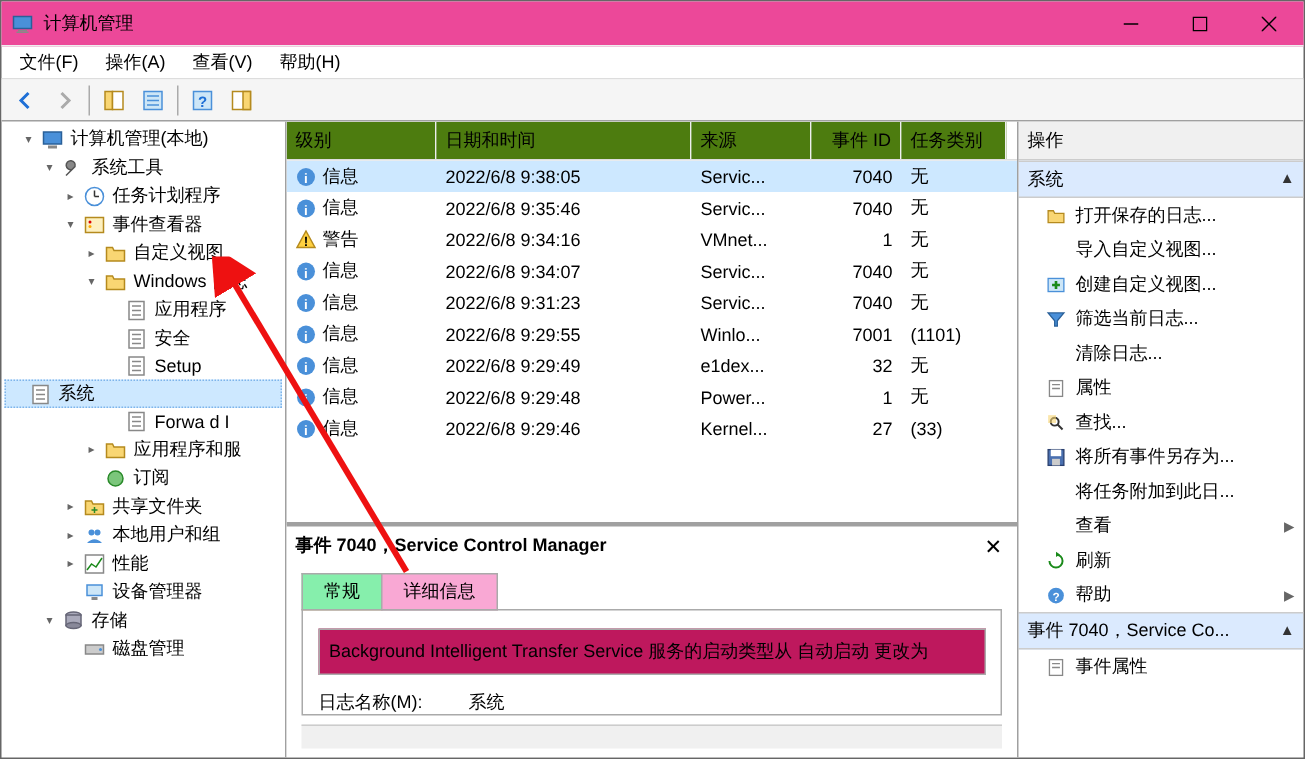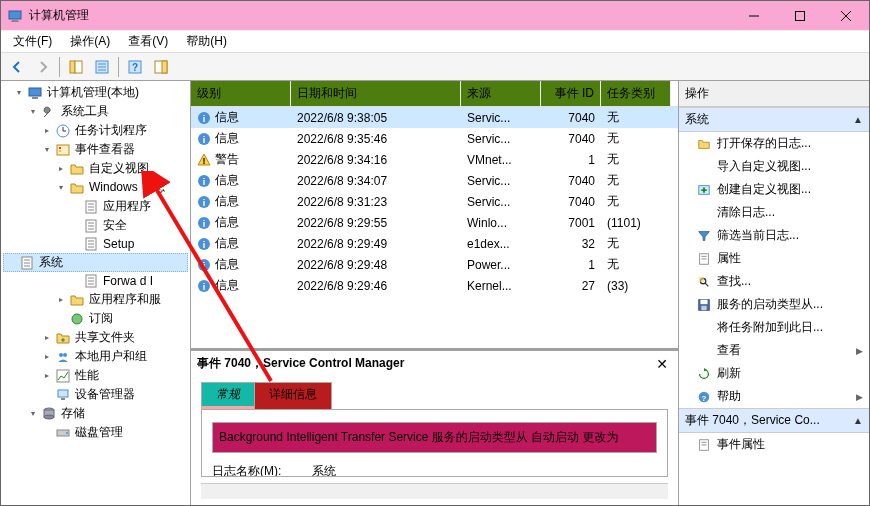--- a/index.html
+++ b/index.html
@@ -1,18 +1,18 @@
 <!DOCTYPE html>
 <html><head>
 <meta charset="utf-8">
 <style>
 * { box-sizing: border-box; margin: 0; padding: 0; }
 body { font-family: "Microsoft YaHei", "Segoe UI", sans-serif; font-size: 12px; background: #fff; overflow: hidden; color: #000; }
 .window { width: 870px; height: 506px; border: 1px solid #666; display: flex; flex-direction: column; position: relative; }
-.titlebar { height: 30px; background: #f9a8d4; display: flex; align-items: center; padding-left: 6px; border-bottom: 1px solid #eee; }
+.titlebar { height: 30px; background: #ec4899; display: flex; align-items: center; padding-left: 6px; border-bottom: 1px solid #eee; }
 .titlebar .app-icon { width: 16px; height: 16px; margin-right: 6px; }
 .titlebar .title { flex: 1; font-size: 12px; }
 .win-controls { display: flex; }
 .win-btn { width: 46px; height: 30px; display: flex; align-items: center; justify-content: center; }
 .menubar { height: 22px; display: flex; align-items: flex-end; padding: 0 4px; gap: 2px; border-bottom: 1px solid #ddd; }
 .menu-item { padding: 2px 8px; }
 .toolbar { height: 28px; display: flex; align-items: center; padding: 0 4px; gap: 2px; border-bottom: 1px solid #a0a0a0; background: #f5f5f5; }
 .tool-btn { width: 24px; height: 24px; display: flex; align-items: center; justify-content: center; border: 1px solid transparent; }
 .tool-sep { width: 1px; height: 20px; background: #aaa; margin: 0 2px; }
 .main-area { flex: 1; display: flex; overflow: hidden; }
@@ -32,22 +32,22 @@
 .col-level { width: 100px; display: flex; align-items: center; gap: 4px; }
 .col-date { width: 170px; }
 .col-source { width: 80px; }
 .col-id { width: 60px; text-align: right; padding-right: 12px; }
 .col-cat { width: 70px; }
 .level-icon { width: 14px; height: 14px; }
 .detail-pane { height: 155px; display: flex; flex-direction: column; border-top: 1px solid #a0a0a0; background: #fff; }
 .detail-header { display: flex; align-items: center; padding: 4px 6px; font-weight: bold; }
 .detail-header .close-x { margin-left: auto; font-weight: normal; cursor: pointer; padding: 0 4px; font-size: 14px; }
 .detail-tabs { display: flex; margin: 6px 0 0 10px; }
-.detail-tab { padding: 3px 14px; border: 1px solid #aaa; background: #b91c1c; margin-right: -1px; margin-bottom: -1px; }
-.detail-tab.active { background: #14b8a6; border-bottom: 4px solid #fca5a5; font-style: italic; }
+.detail-tab { padding: 3px 14px; border: 1px solid #aaa; background: #f9a8d4; margin-right: -1px; margin-bottom: -1px; }
+.detail-tab.active { background: #86efac; border-bottom: 1px solid #fca5a5; }
 .detail-body { flex: 1; border: 1px solid #aaa; margin: 0 10px 6px 10px; padding: 12px 10px 6px 10px; overflow: auto; position: relative; }
 .detail-text-box { border: 1px solid #aaa; background: #be185d; padding: 6px; margin-bottom: 10px; white-space: nowrap; overflow: hidden; }
 .detail-field { display: flex; gap: 10px; margin-bottom: 4px; }
 .detail-field .label { width: 90px; }
 .detail-scroll { height: 16px; border-top: 1px solid #ccc; background: #f0f0f0; margin: 0 10px 6px 10px; }
 .right-pane { width: 190px; display: flex; flex-direction: column; }
 .right-header { padding: 4px 6px; background: #f0f0f0; border-bottom: 1px solid #ccc; font-weight: normal; }
 .actions-list { flex: 1; overflow: auto; }
 .action-caption { background: #dbeafe; padding: 3px 6px; display: flex; justify-content: space-between; align-items: center; border-top: 1px solid #ccc; border-bottom: 1px solid #ccc;}
 .action-caption .arrow { font-size: 10px; color: #333; }
@@ -473,28 +473,28 @@
             <span>导入自定义视图...</span>
           </div>
           <div class="action-item">
             <svg class="action-icon" viewBox="0 0 16 16">
               <rect x="2" y="3" width="12" height="10" fill="#cde6f7" stroke="#4a90d9"></rect>
               <path d="M5 8 L11 8 M8 5 L8 11" stroke="#1a8a1a" stroke-width="2"></path>
             </svg>
             <span>创建自定义视图...</span>
           </div>
           <div class="action-item">
+            <svg class="action-icon" viewBox="0 0 16 16">
+              <path d="M2 3 L14 3 L9 9 L9 13 L7 13 L7 9 Z" fill="#4a90d9" stroke="#2a6099"></path>
+            </svg>
+            <span>筛选当前日志...</span>
+          </div>
+          <div class="action-item">
             <svg class="action-icon" viewBox="0 0 16 16"></svg>
             <span>清除日志...</span>
-          </div>
-          <div class="action-item">
-            <svg class="action-icon" viewBox="0 0 16 16">
-              <path d="M2 3 L14 3 L9 9 L9 13 L7 13 L7 9 Z" fill="#4a90d9" stroke="#2a6099"></path>
-            </svg>
-            <span>筛选当前日志...</span>
           </div>
           <div class="action-item">
             <svg class="action-icon" viewBox="0 0 16 16">
               <rect x="3" y="2" width="10" height="12" fill="#fff" stroke="#888"></rect>
               <line x1="5" y1="5" x2="11" y2="5" stroke="#888"></line>
               <line x1="5" y1="8" x2="11" y2="8" stroke="#888"></line>
             </svg>
             <span>属性</span>
           </div>
           <div class="action-item">
@@ -504,21 +504,21 @@
               <rect x="2" y="2" width="6" height="6" fill="#f9d673" opacity="0.6"></rect>
             </svg>
             <span>查找...</span>
           </div>
           <div class="action-item">
             <svg class="action-icon" viewBox="0 0 16 16">
               <rect x="2" y="2" width="12" height="12" fill="#4a70b0" stroke="#2a4070"></rect>
               <rect x="4" y="2" width="8" height="5" fill="#fff"></rect>
               <rect x="5" y="9" width="6" height="5" fill="#ccc"></rect>
             </svg>
-            <span>服务的启动类型从...</span>
+            <span>将所有事件另存为...</span>
           </div>
           <div class="action-item">
             <svg class="action-icon" viewBox="0 0 16 16"></svg>
             <span>将任务附加到此日...</span>
           </div>
           <div class="action-item">
             <svg class="action-icon" viewBox="0 0 16 16"></svg>
             <span>查看</span>
             <span class="action-arrow">▶</span>
           </div>

